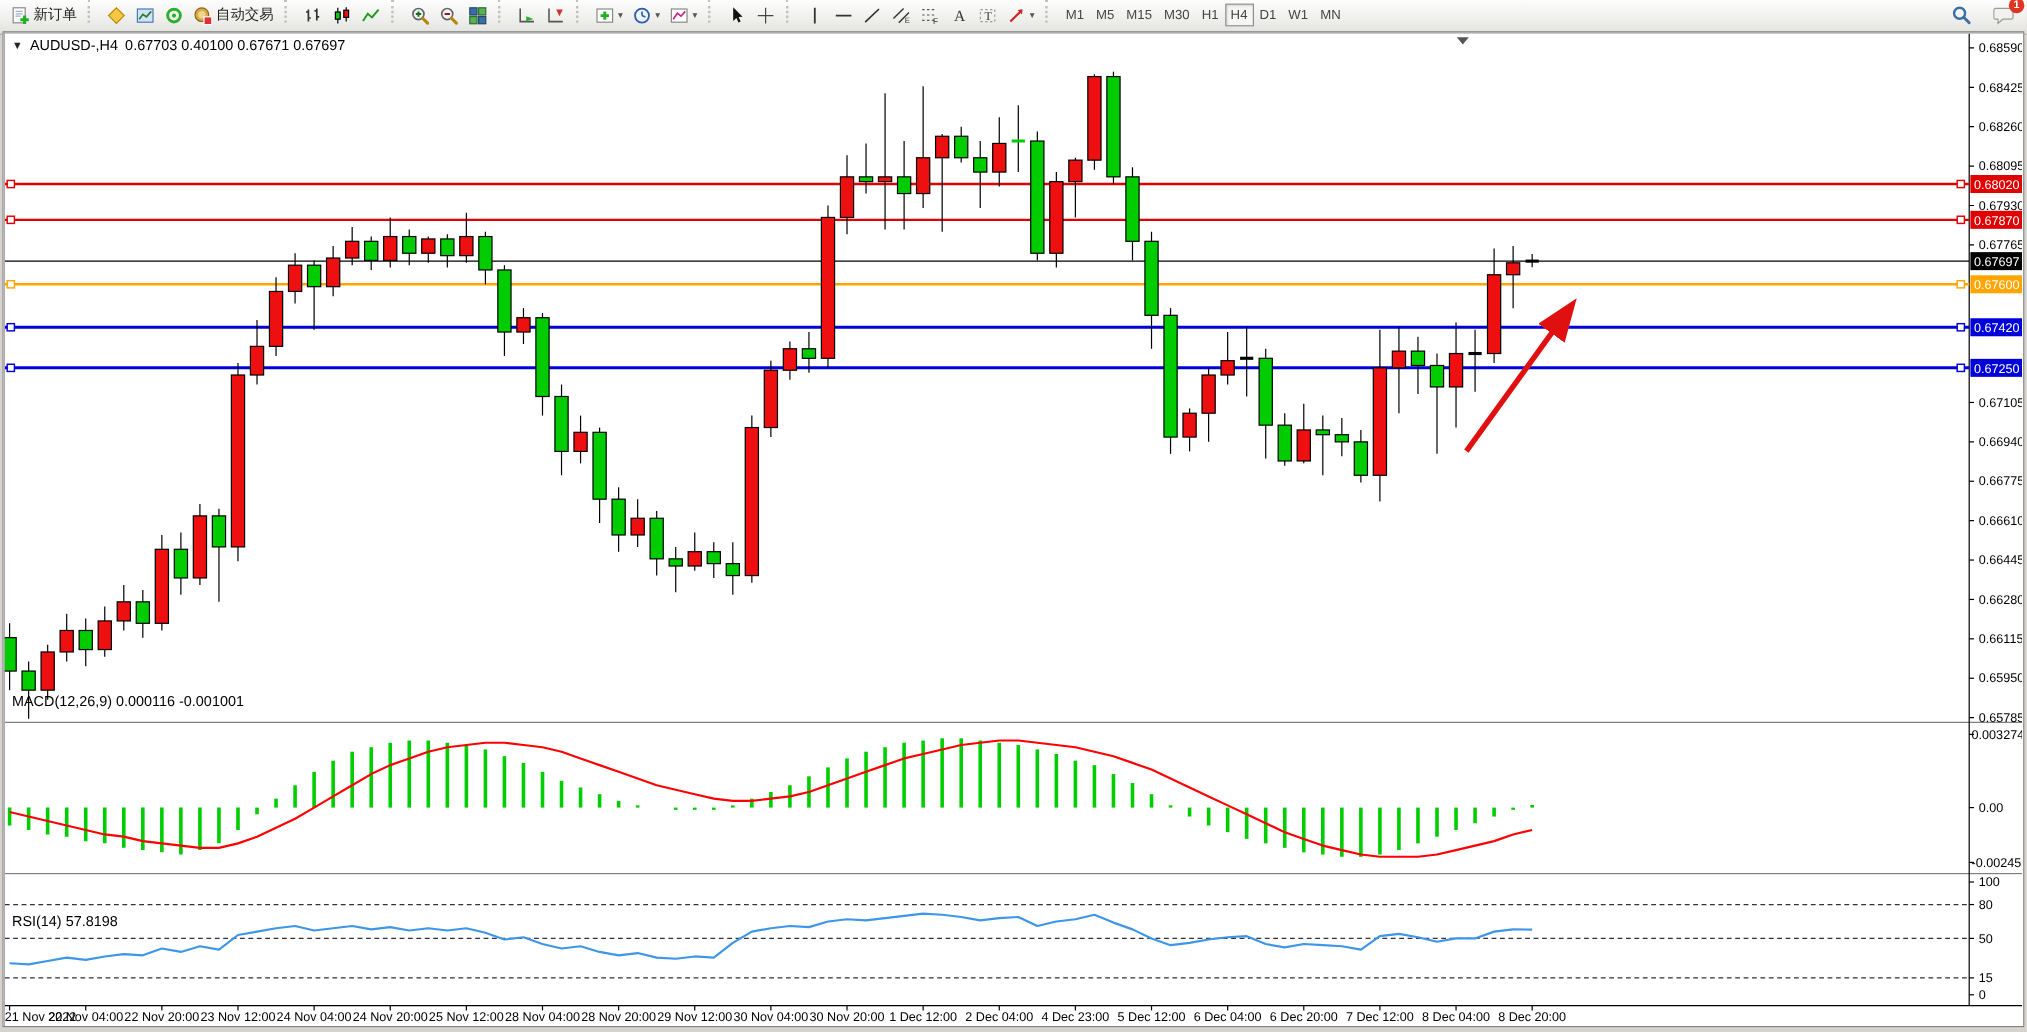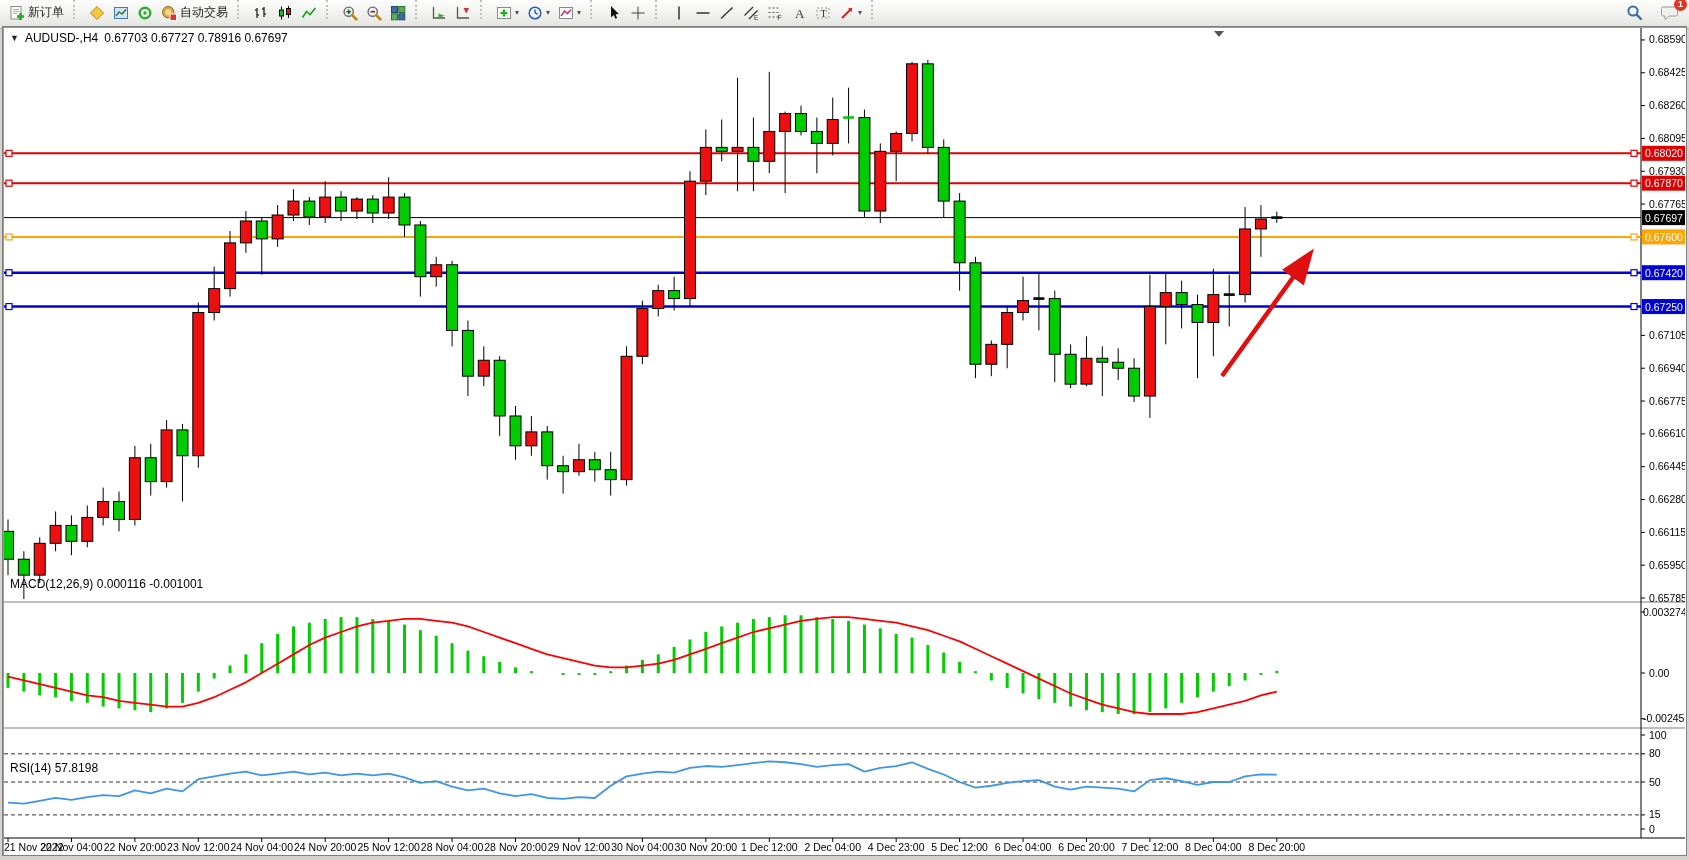--- a/index.html
+++ b/index.html
@@ -236,41 +236,52 @@
       </button>
       <button class="tb-btn">
         <svg width="16" height="16" viewBox="0 0 16 16">
           <path d="M3 13 L11.5 4.5" stroke="#c22" stroke-width="1.8"></path>
           <polygon points="13.2,2.8 12.6,7 9,3.4" fill="#c22"></polygon>
         </svg>
         <span class="caret">▾</span>
       </button>
     </span>
     <span class="tb-sep"></span>
+    <span class="tb-group">
+      <button class="tf-btn">M1</button>
+      <button class="tf-btn">M5</button>
+      <button class="tf-btn">M15</button>
+      <button class="tf-btn">M30</button>
+      <button class="tf-btn">H1</button>
+      <button class="tf-btn active">H4</button>
+      <button class="tf-btn">D1</button>
+      <button class="tf-btn">W1</button>
+      <button class="tf-btn">MN</button>
+    </span>
   </div>
 <div id="tb-right">
   <span class="tb-btn" style="position:relative;">
     <svg width="17" height="17" viewBox="0 0 17 17">
       <circle cx="7" cy="7" r="4.6" fill="none" stroke="#3a6ea5" stroke-width="2"></circle>
       <line x1="10.6" y1="10.6" x2="15" y2="15" stroke="#3a6ea5" stroke-width="2.4" stroke-linecap="round"></line>
     </svg>
   </span>
   <span class="tb-btn" style="position:relative;">
     <svg width="18" height="17" viewBox="0 0 18 17">
       <path d="M2 3 h13 a1.5 1.5 0 0 1 1.5 1.5 v6 a1.5 1.5 0 0 1 -1.5 1.5 h-7 l-4 3.5 v-3.5 h-2 a1.5 1.5 0 0 1 -1.5 -1.5 v-6 A1.5 1.5 0 0 1 2 3 z" fill="#f2f1ee" stroke="#9a9a9a" stroke-width="1"></path>
     </svg>
     <span class="badge">1</span>
   </span>
 </div>
 
 <div id="chart-window">
   <div id="chart-title" class="overlay-label">
     <span id="collapse-tri">▼</span>
     <span>AUDUSD-,H4</span>
-    <span>0.67703 0.67727 0.78916 0.67697</span>
+    <span>0.67703 0.40100 0.67671 0.67697</span>
   </div>
   <div id="macd-label" class="overlay-label">
     <span>MACD(12,26,9)</span>&nbsp;<span>0.000116 -0.001001</span>
   </div>
   <div id="rsi-label" class="overlay-label">
     <span>RSI(14)</span>&nbsp;<span>57.8198</span>
   </div>
   <svg id="chart-svg" width="1681" height="826" viewBox="0 0 1681 826">
       <line x1="0" y1="574" x2="1681" y2="574" stroke="#7f7f7f" stroke-width="1"></line>
       <line x1="0" y1="575.5" x2="1681" y2="575.5" stroke="#ffffff" stroke-width="1"></line>

